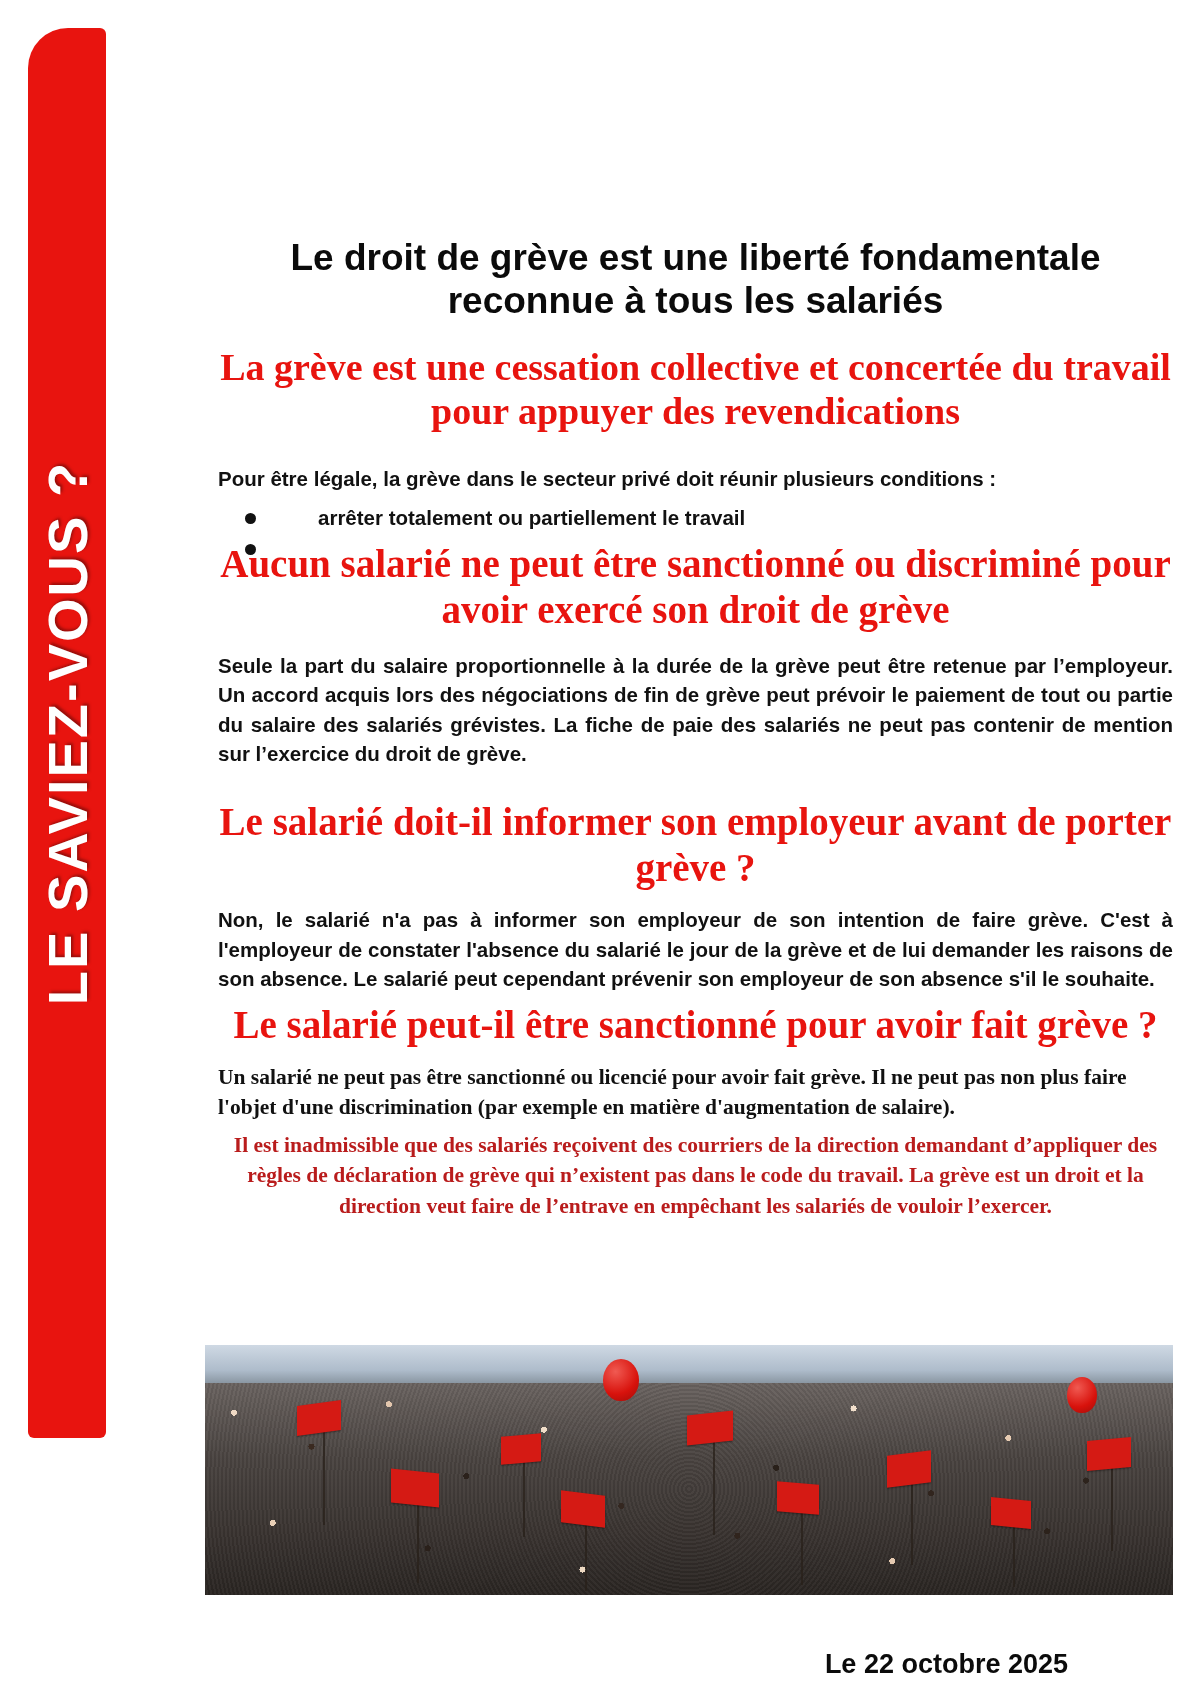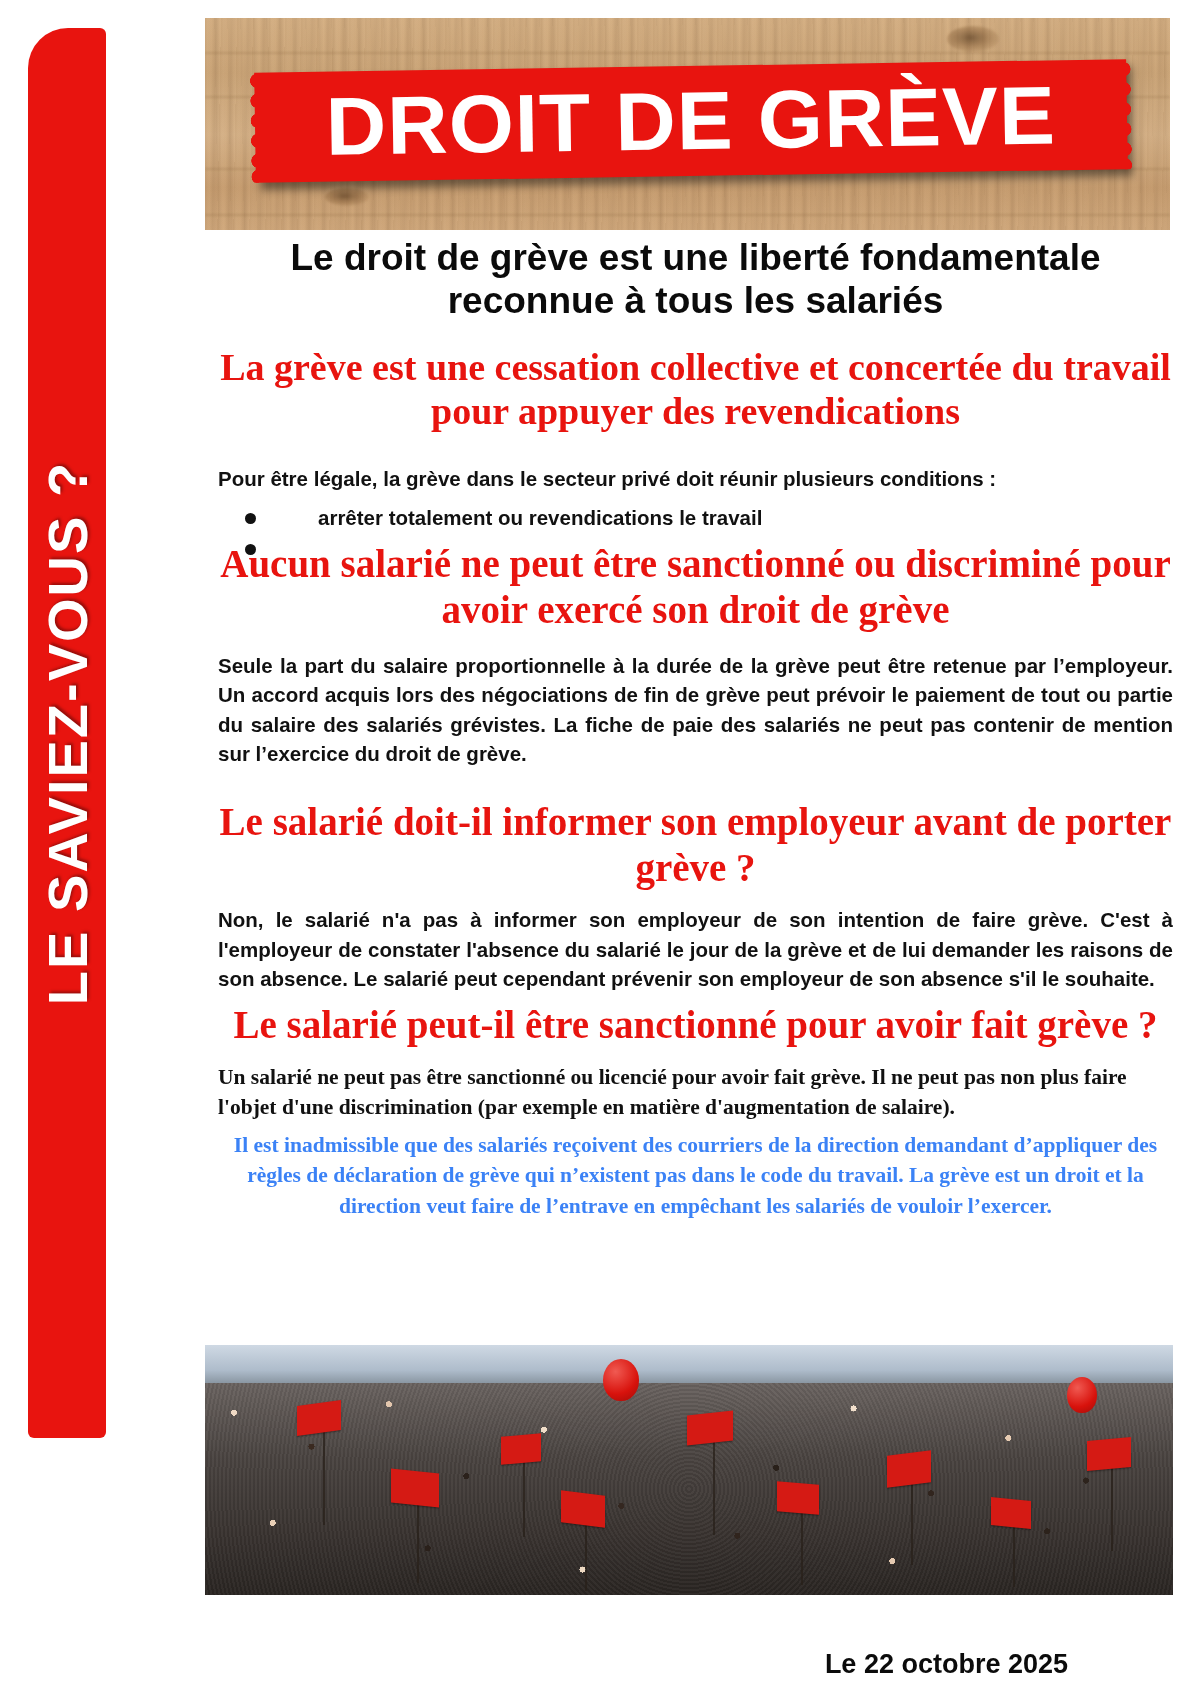--- a/index.html
+++ b/index.html
@@ -213,21 +213,21 @@
     line-height: 1.40;
     color: #111111;
     text-align: left;
   }
 
   .warn-red {
     font-family: "Liberation Serif", serif;
     font-weight: bold;
     font-size: 21.5px;
     line-height: 1.42;
-    color: #3b82f6;
+    color: #b91c1c;
     text-align: center;
   }
 
   
   #crowd-photo {
     position: absolute;
     left: 105px;
     top: 1345px;
     width: 968px;
     height: 250px;
@@ -313,46 +313,33 @@
 </style>
 </head>
 <body>
 
 <div id="left-rail">
   <div id="left-rail-label">LE SAVIEZ-VOUS ?</div>
 </div>
 
 <div id="sheet">
 
-  <div id="header-wood">
-    <div class="wood-knot" style="left:742px; top:8px; width:52px; height:26px;"></div>
-    <div class="wood-knot" style="left:806px; top:96px; width:40px; height:34px;"></div>
-    <div class="wood-knot" style="left:120px; top:170px; width:44px; height:18px;"></div>
-    <div class="wood-grain-line" style="left:0; top:34px; width:100%;"></div>
-    <div class="wood-grain-line" style="left:0; top:78px; width:100%;"></div>
-    <div class="wood-grain-line" style="left:0; top:150px; width:100%;"></div>
-    <div class="wood-grain-line" style="left:0; top:196px; width:100%;"></div>
-
-    <div id="title-banner">
-      <span id="title-text">DROIT DE GRÈVE</span>
-    </div>
-  </div>
 
   <div id="content">
 
     <div class="h-black">Le droit de grève est une liberté fondamentale reconnue à tous les salariés</div>
 
     <div class="h-red mt-a">La grève est une cessation collective et concertée du travail pour appuyer des revendications</div>
 
     <div class="body-sans intro mt-d">Pour être légale, la grève dans le secteur privé doit réunir plusieurs conditions :</div>
 
     <ul class="cond-list">
       <li>
         <span class="bullet-dot"></span>
-        <span>arrêter totalement ou revendications le travail</span>
+        <span>arrêter totalement ou partiellement le travail</span>
       </li>
       <li>
         <span class="bullet-dot"></span>
       </li>
     </ul>
 
     <div class="h-red bigger mt-b">Aucun salarié ne peut être sanctionné ou discriminé pour avoir exercé son droit de grève</div>
 
     <div class="body-sans mt-c">Seule la part du salaire proportionnelle à la durée de la grève peut être retenue par l’employeur. Un accord acquis lors des négociations de fin de grève peut prévoir le paiement de tout ou partie du salaire des salariés grévistes. La fiche de paie des salariés ne peut pas contenir de mention sur l’exercice du droit de grève.</div>
 

